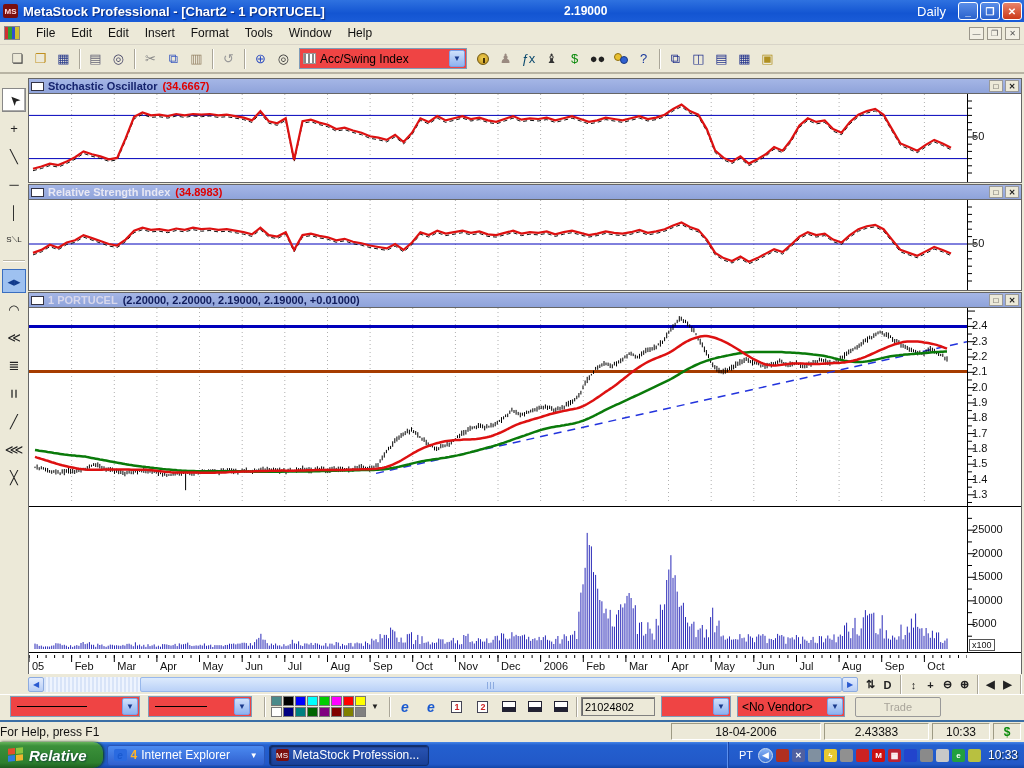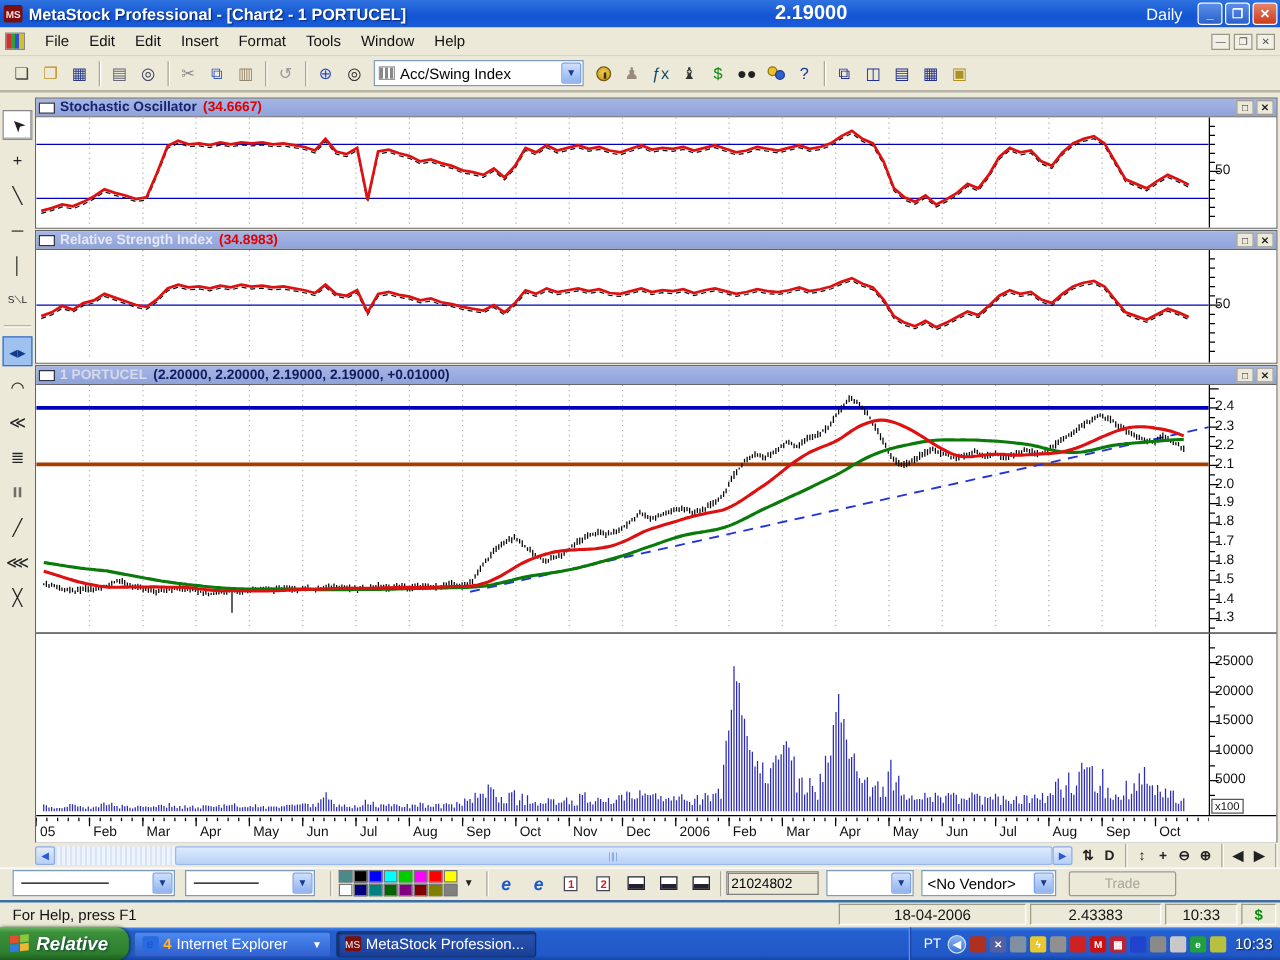--- a/index.html
+++ b/index.html
@@ -7,21 +7,21 @@
   body { font-family:"Liberation Sans", sans-serif; font-size:12px; background:#ece9d8; position:relative; }
   #screen { position:absolute; inset:0; width:1024px; height:768px; }
 
   
   #titlebar { position:absolute; left:0; top:0; width:1024px; height:22px;
     background:linear-gradient(180deg,#2f72e0 0%,#1355d2 60%,#1a5cd8 100%);
     color:#fff; display:flex; align-items:center; padding:0 3px; }
   #app-icon { width:15px; height:14px; background:#7a0f0f; color:#ffd9d9; font-size:8px; font-weight:bold;
     display:flex; align-items:center; justify-content:center; margin-right:5px; border-radius:2px; }
   #title-text { font-weight:bold; font-size:13px; text-shadow:1px 1px 1px #0a2a7a; }
-  #title-price { position:absolute; left:620px; font-weight:bold; font-size:16px; }
+  #title-price { position:absolute; left:564px; font-weight:bold; font-size:12px; }
   #title-period { position:absolute; right:78px; font-weight:normal; font-size:13px; }
   .cap-btn { width:20px; height:18px; margin-left:2px; border:1px solid #fff; border-radius:3px;
     display:flex; align-items:center; justify-content:center; font-size:10px; font-weight:bold; color:#fff;
     background:linear-gradient(180deg,#5a8ee8,#2a62cc); }
   .cap-btn.close { background:linear-gradient(180deg,#e8846a,#cc3a1a); }
   #cap-box { position:absolute; right:2px; top:2px; display:flex; }
 
   
   #menubar { position:absolute; left:0; top:22px; width:1024px; height:23px; background:#ece9d8;
     display:flex; align-items:center; padding:0 4px; border-bottom:1px solid #d8d4c8; }
@@ -31,21 +31,21 @@
   #child-controls { position:absolute; right:4px; display:flex; gap:3px; }
   .child-btn { width:15px; height:13px; border:1px solid #9a968a; background:#f2efe4; color:#555;
     font-size:8px; display:flex; align-items:center; justify-content:center; }
 
   
   #toolbar1 { position:absolute; left:0; top:45px; width:1024px; height:29px; background:#ece9d8;
     display:flex; align-items:center; padding:0 6px; border-bottom:2px solid #b8b4a4; }
   .tb-btn { width:23px; height:22px; display:flex; align-items:center; justify-content:center;
     font-size:13px; color:#333; }
   .tb-sep { width:1px; height:20px; background:#aaa698; margin:0 4px; box-shadow:1px 0 0 #fff; }
-  .combo { height:21px; background:#ffffff; border:1px solid #7f9db9; display:flex; align-items:center; position:relative; }
+  .combo { height:21px; background:#ef4444; border:1px solid #7f9db9; display:flex; align-items:center; position:relative; }
   .combo .combo-txt { padding:0 4px; flex:1; white-space:nowrap; overflow:hidden; }
   .combo .combo-arrow { width:16px; height:17px; margin:1px; border-radius:2px;
     background:linear-gradient(180deg,#cfe0fb,#8fb2ef); border:1px solid #7aa0e8; color:#1a3a8c;
     font-size:8px; display:flex; align-items:center; justify-content:center; }
   #indicator-combo { width:168px; margin:0 4px; }
   .mini-chart-icon { width:13px; height:11px; margin-left:3px; background:repeating-linear-gradient(90deg,#888 0 2px,#fff 2px 4px); border:1px solid #999; }
   .icon-lock { width:12px; height:12px; background:radial-gradient(circle at 50% 40%,#f0d050,#c09020); border-radius:50%; border:1px solid #705810; position:relative; }
   .icon-lock:after { content:""; position:absolute; left:5px; top:4px; width:2px; height:5px; background:#403008; }
   .icon-people { position:relative; width:16px; height:12px; }
   .icon-people i { position:absolute; width:8px; height:8px; border-radius:50%; }
@@ -107,21 +107,21 @@
   .lay { width:14px; height:11px; border:1px solid #223; background:linear-gradient(#fff 55%,#223 55%); }
   #symbol-field { width:74px; height:19px; border:1px solid #808080; box-shadow:inset 1px 1px 0 #666; background:#ece9d8; font-size:11px; padding:0 3px; font-family:"Liberation Sans",sans-serif; }
   #empty-combo { width:70px; margin:0 6px; }
   #vendor-combo { width:108px; margin-right:10px; }
   #trade-btn { width:86px; height:20px; background:#ece9d8; border:1px solid #999; border-radius:2px;
     color:#a8a49a; font-size:11px; }
 
   
   #statusbar { position:absolute; left:0; top:720px; width:1024px; height:21px; background:#ece9d8;
     border-top:2px solid #3a6ea5; display:flex; align-items:center; font-size:12px; color:#111; }
-  #status-help { flex:1; padding-left:10px; }
+  #status-help { flex:1; padding-left:0; }
   .status-pane { height:17px; border:1px solid; border-color:#9d9a84 #fff #fff #9d9a84; margin-right:3px;
     display:flex; align-items:center; justify-content:center; }
   #st-date { width:150px; } #st-val { width:105px; } #st-time { width:58px; }
   #st-cur { width:28px; color:#0a8a0a; font-weight:bold; }
 
   
   #taskbar { position:absolute; left:0; top:742px; width:1024px; height:26px;
     background:linear-gradient(180deg,#4687e8 0%,#2360cf 12%,#2258c8 85%,#1345a8 100%); display:flex; align-items:center; }
   #start-btn { height:26px; padding:0 16px 0 8px; display:flex; align-items:center; gap:5px;
     background:linear-gradient(180deg,#66b45c 0%,#3b903a 15%,#2d7f2e 80%,#1d5c1e 100%);

